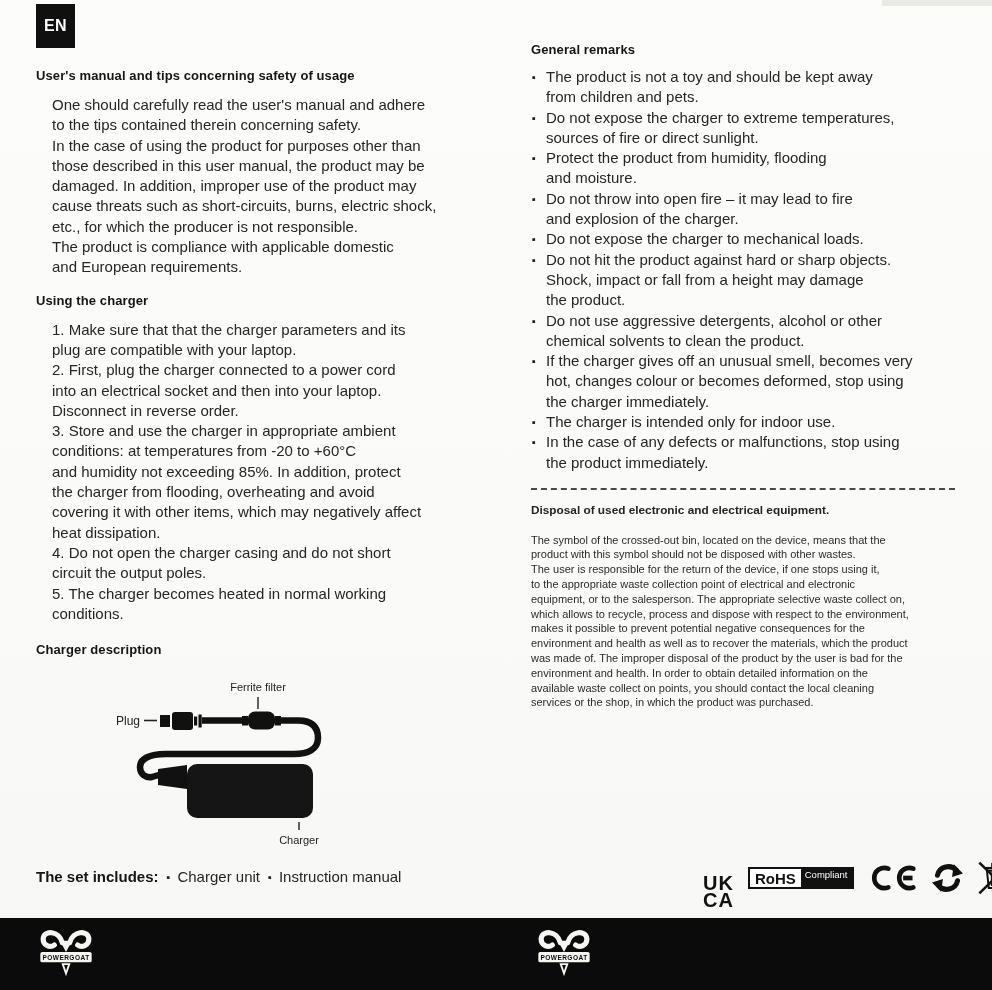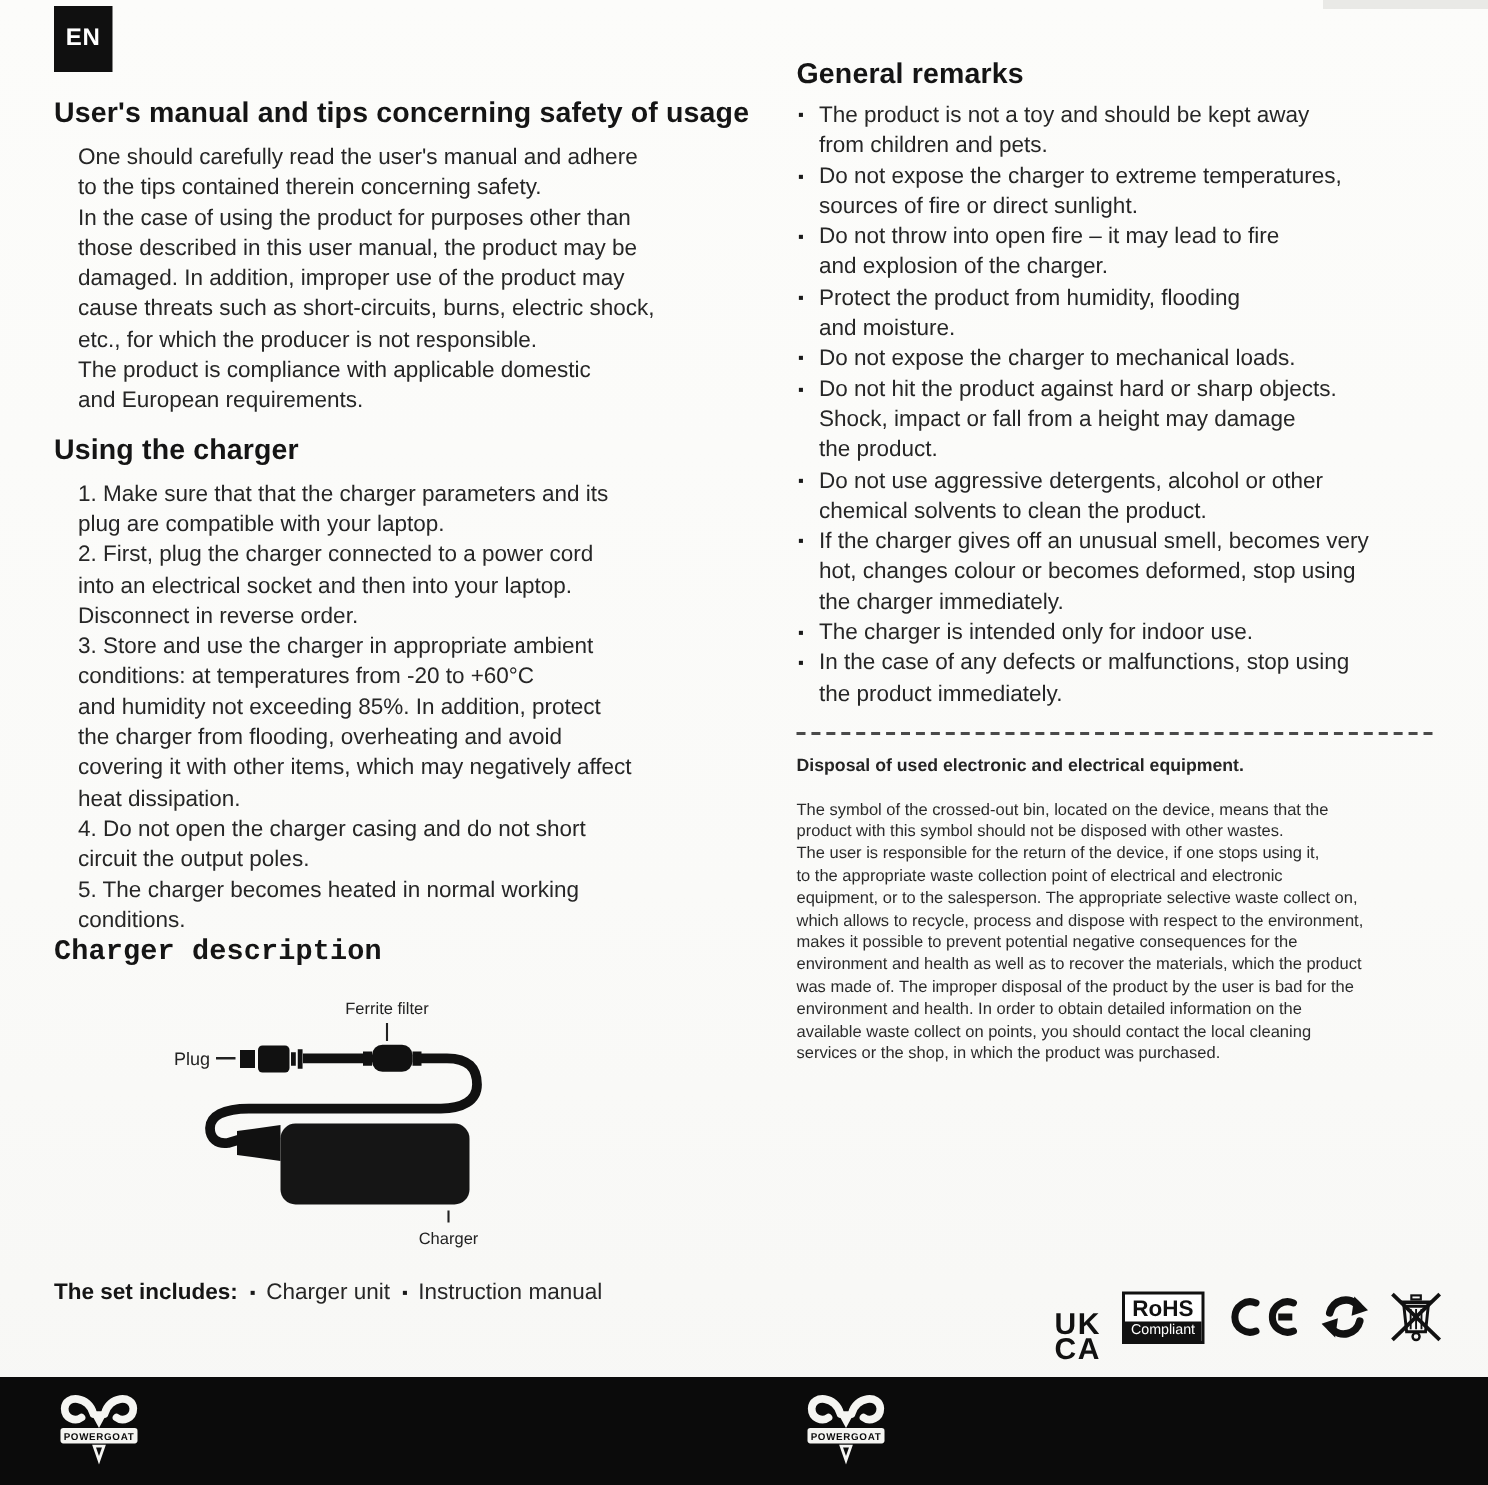--- a/index.html
+++ b/index.html
@@ -17,26 +17,26 @@
 
   .en-badge{
     position:absolute;left:36px;top:4px;width:39px;height:44px;
     background:#101010;color:#fff;font-weight:bold;font-size:16px;
     display:flex;align-items:center;justify-content:center;letter-spacing:.5px;
   }
 
   .col-left{position:absolute;left:36px;top:66px;width:466px;}
   .col-right{position:absolute;left:531px;top:40px;width:430px;height:910px;}
 
-  h2,h3{margin:0;color:#151515;font-size:19px;line-height:19px;font-weight:bold;letter-spacing:.1px;}
+  h2,h3{margin:0;color:#151515;font-size:13px;line-height:19px;font-weight:bold;letter-spacing:.1px;}
   .body{
     margin:10px 16px 0;font-size:15px;line-height:20.3px;white-space:pre-line;color:#262626;
   }
   .using-heading{margin-top:13px;}
-  .desc-heading{margin-top:1px;font-family:Liberation Mono, monospace;}
+  .desc-heading{margin-top:16px;}
 
   .diagram{position:relative;width:440px;height:195px;margin-top:2px;}
   .diagram svg{display:block;}
   .diag-label{font-size:11px;fill:#222;}
   .diag-label-plug{font-size:12px;fill:#222;}
 
   .set-line{margin:12px 0 0;font-size:15px;color:#262626;}
   .set-line strong{font-weight:bold;color:#151515;}
   .inc-item{margin-left:8px;}
   .inc-item::before{content:"▪";font-size:11px;margin-right:7px;position:relative;top:-1px;color:#1a1a1a;}
@@ -55,21 +55,21 @@
   .disposal-heading{margin-top:13px;font-size:11.8px;line-height:14px;}
   .small-body{
     margin:6px 0 0;font-size:11px;line-height:14.8px;white-space:pre-line;color:#2b2b2b;
   }
 
   .badges-row{
     position:absolute;left:172px;top:808px;display:flex;align-items:center;gap:14px;
   }
   .ukca{display:flex;flex-direction:column;align-items:center;color:#111;
     font-weight:800;font-size:20px;line-height:16.5px;letter-spacing:1px;margin-top:27px;}
-  .rohs{border:2.5px solid #111;display:flex;flex-direction:column;align-items:stretch;text-align:right;background:#fff;}
+  .rohs{border:2.5px solid #111;display:flex;flex-direction:row;align-items:stretch;text-align:right;background:#fff;}
   .rohs-top{color:#111;font-weight:800;font-size:15px;line-height:17px;padding:1px 5px 0;}
   .rohs-sub{background:#111;color:#fff;font-size:9.5px;line-height:12px;padding:0 4px 1px;}
 
   .bottom-bar{
     position:absolute;left:0;top:918px;width:992px;height:72px;background:#0b0b0b;
   }
   .goat{position:absolute;top:8px;}
   .goat-1{left:38px;}
   .goat-2{left:536px;}
   .goat text{font-weight:bold;}
@@ -156,24 +156,24 @@
   </section>
 
   <section class="col-right">
     <h3>General remarks</h3>
 
     <ul class="remarks-list">
       <li>The product is not a toy and should be kept away
 from children and pets.</li>
       <li>Do not expose the charger to extreme temperatures,
 sources of fire or direct sunlight.</li>
+      <li>Protect the product from humidity, flooding
+and moisture.</li>
       <li>Do not throw into open fire – it may lead to fire
 and explosion of the charger.</li>
-      <li>Protect the product from humidity, flooding
-and moisture.</li>
       <li>Do not expose the charger to mechanical loads.</li>
       <li>Do not hit the product against hard or sharp objects.
 Shock, impact or fall from a height may damage
 the product.</li>
       <li>Do not use aggressive detergents, alcohol or other
 chemical solvents to clean the product.</li>
       <li>If the charger gives off an unusual smell, becomes very
 hot, changes colour or becomes deformed, stop using
 the charger immediately.</li>
       <li>The charger is intended only for indoor use.</li>

